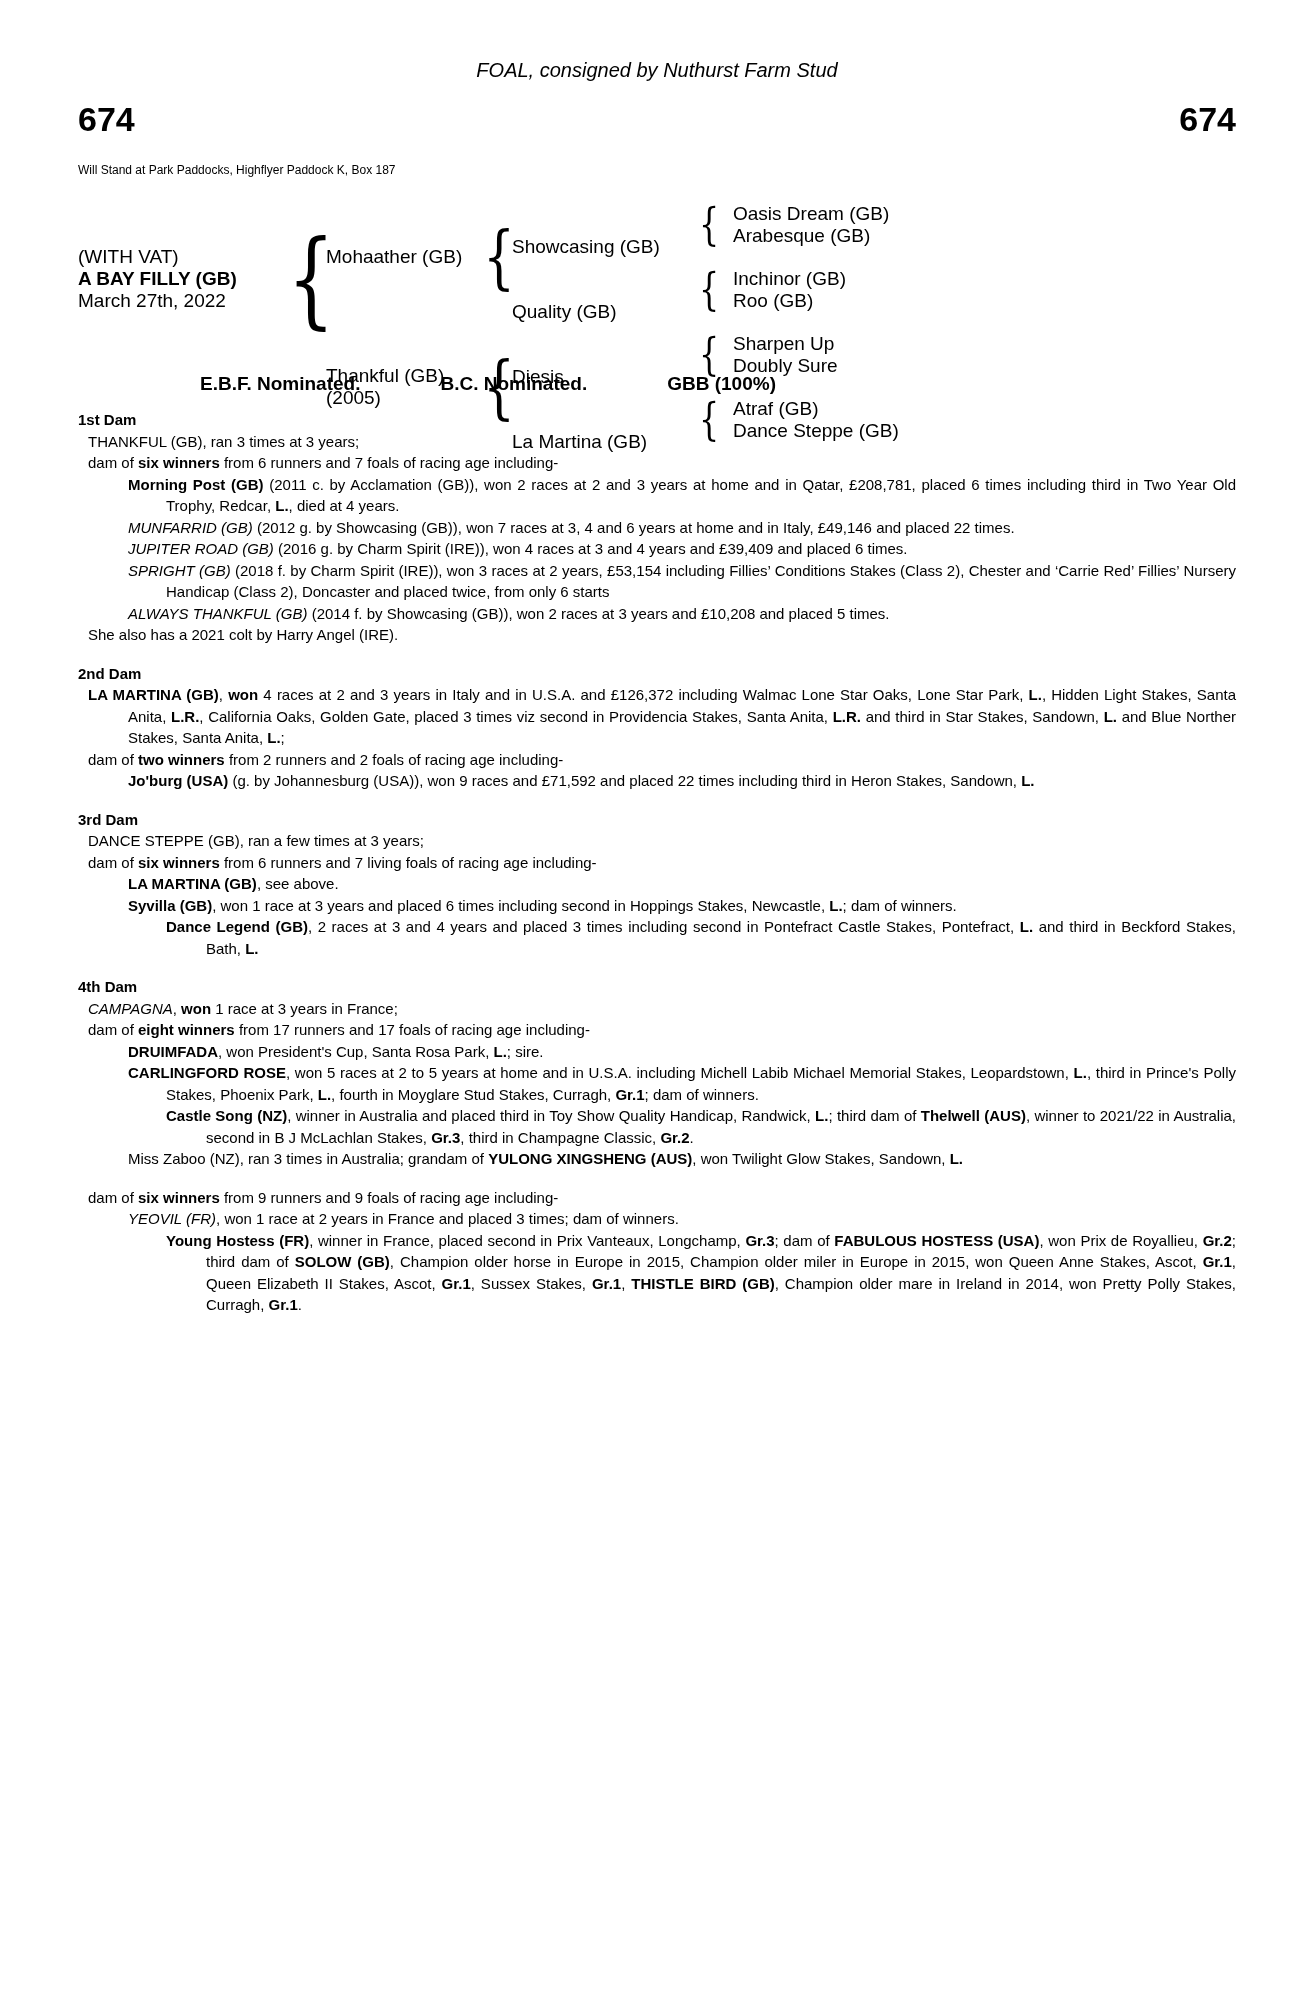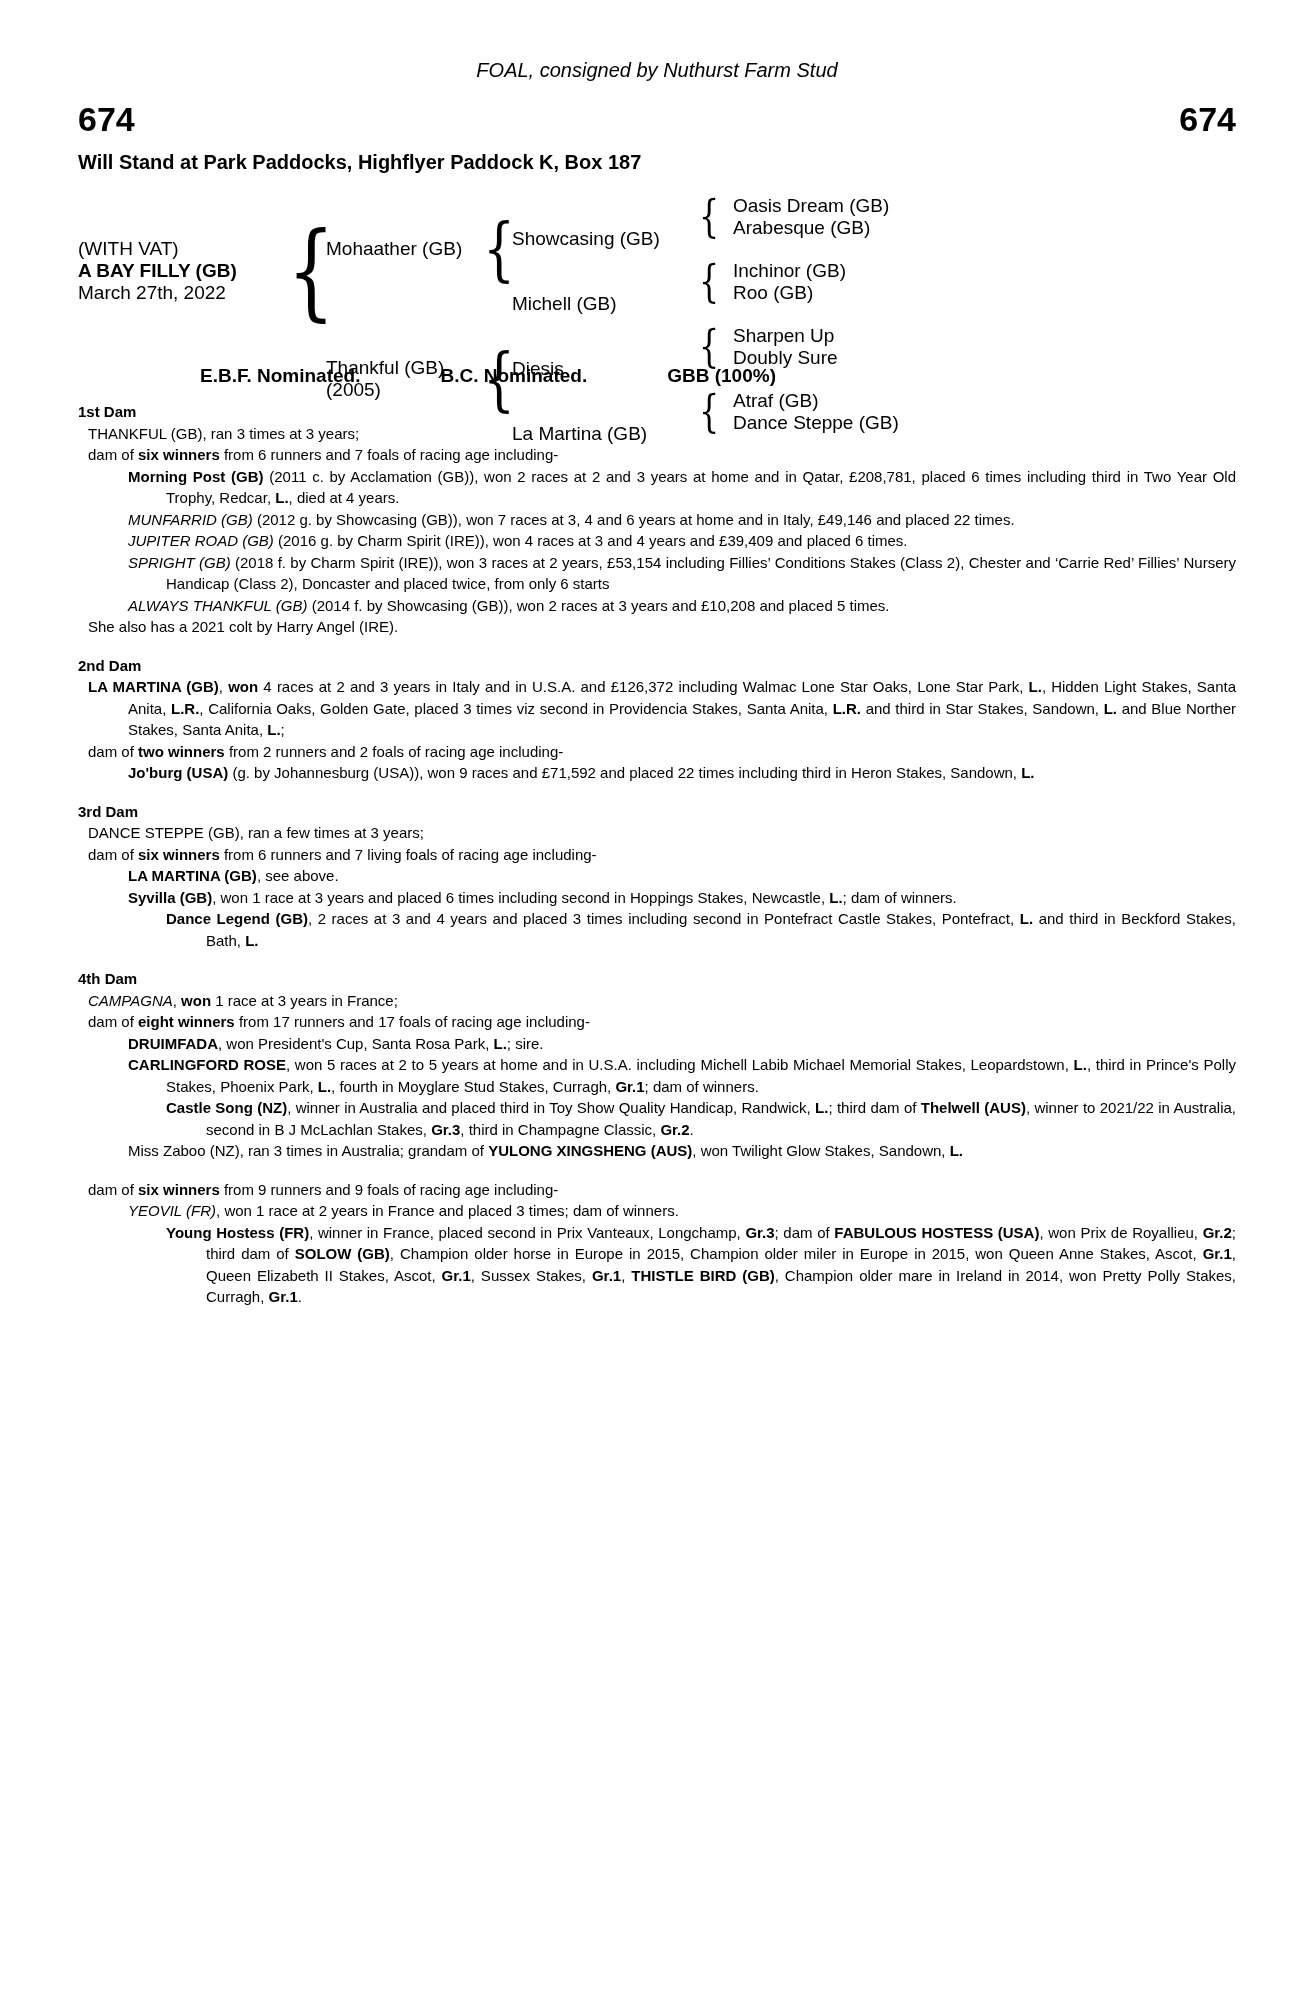--- a/index.html
+++ b/index.html
@@ -12,21 +12,21 @@
   .page {
     width:1314px; height:1876px;
     padding:58px 78px 0 78px;
     overflow:hidden;
     position:relative;
     background:#fff;
   }
   .consignor { text-align:center; font-style:italic; font-size:20px; line-height:24px; }
   .lot-row { display:flex; justify-content:space-between; margin-top:2px; }
   .lot { font-weight:bold; font-size:34px; line-height:38px;margin-top:16px; }
-  .stand { font-weight:bold; font-size:20px; margin-top:12px; line-height:24px; }
+  .stand { font-weight:normal; font-size:12px; margin-top:20px; line-height:24px; }
 
   
   .pedigree { display:flex; margin-top:10px; height:174px; }
   .subject { width:218px; display:flex; flex-direction:column; justify-content:center; font-size:19px; line-height:22px; }
   .subject .name { font-weight:bold; }
   .brace {
     font-family:"DejaVu Serif", serif;
     line-height:1; align-self:center;
     display:flex; align-items:center; justify-content:center;
     transform:scaleX(.72);
@@ -87,21 +87,21 @@
         <div class="gen2col">
           <div class="gen2block">
             <div class="gen2name">Showcasing (GB)</div>
             <div class="brace brace-s">{</div>
             <div class="gen3pair">
               <div class="gen3name">Oasis Dream (GB)</div>
               <div class="gen3name">Arabesque (GB)</div>
             </div>
           </div>
           <div class="gen2block">
-            <div class="gen2name">Michell (GB)</div>
+            <div class="gen2name">Quality (GB)</div>
             <div class="brace brace-s">{</div>
             <div class="gen3pair">
               <div class="gen3name">Inchinor (GB)</div>
               <div class="gen3name">Roo (GB)</div>
             </div>
           </div>
         </div>
       </div>
 
       <div class="gen1block">

